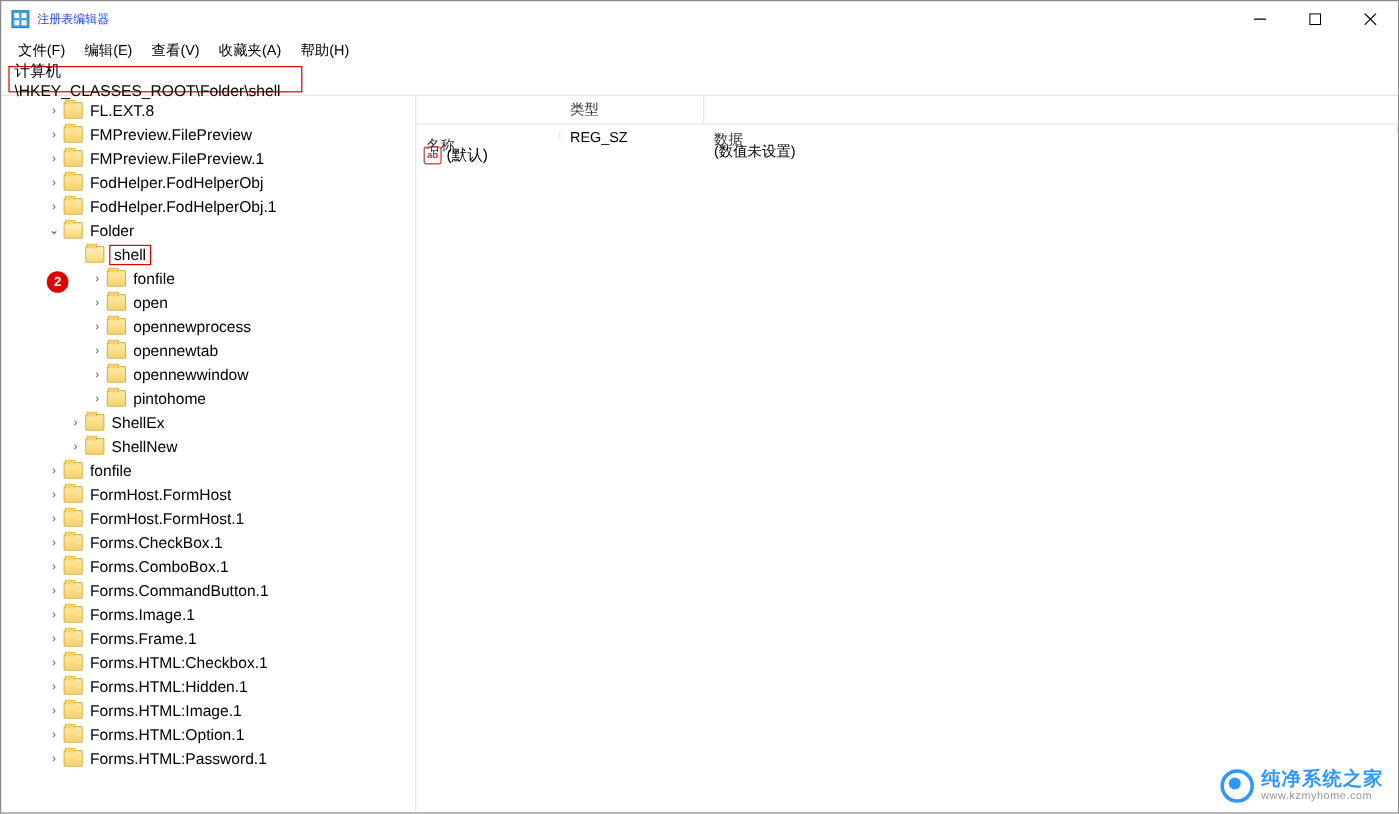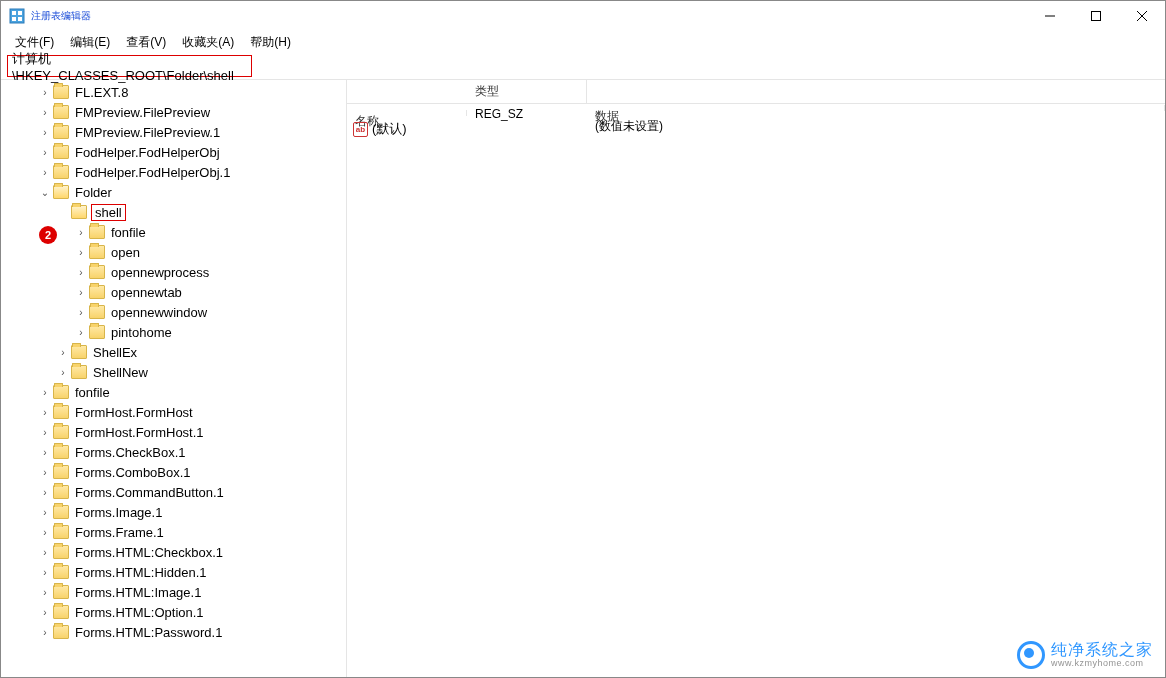--- a/index.html
+++ b/index.html
@@ -29,21 +29,21 @@
 .col-name{width:120px;margin-top:30px;} .col-type{width:120px;} .col-data{flex:1;margin-top:25px;}
 .list-row { height:20px; display:flex; align-items:center;}
 .list-row .col-name{display:flex;align-items:center;padding-left:6px;}
 .list-row .col-type,.list-row .col-data{padding-left:8px;font-size:12px;}
 .string-icon{width:15px;height:15px;border:1px solid #c33;border-radius:2px;display:flex;align-items:center;justify-content:center;margin-right:4px;}
 .string-icon span{font-size:8px;color:#c33;font-weight:bold;}
 .watermark { position:absolute; right:12px; bottom:8px; display:flex; align-items:center; gap:6px; opacity:0.9;}
 .watermark .wm-icon{width:28px;height:28px;border-radius:50%;border:3px solid #1a8cff;position:relative;}
 .watermark .wm-icon::after{content:"";position:absolute;width:10px;height:10px;background:#1a8cff;border-radius:50%;left:4px;top:4px;}
 .watermark .wm-text{display:flex;flex-direction:column;line-height:1.1;}
-.watermark .wm-main{font-size:16px;font-weight:normal;color:#1a8cff;letter-spacing:1px;}
+.watermark .wm-main{font-size:16px;font-weight:bold;color:#1a8cff;letter-spacing:1px;}
 .watermark .wm-sub{font-size:9px;color:#888;letter-spacing:0.5px;}
 ::-webkit-scrollbar{width:16px;height:16px;}
 ::-webkit-scrollbar-track{background:#f0f0f0;}
 ::-webkit-scrollbar-thumb{background:#c1c1c1;border:3px solid #f0f0f0;}
 </style>
 </head>
 <body>
 
 <div class="titlebar">
   <svg class="app-icon" viewBox="0 0 16 16">

